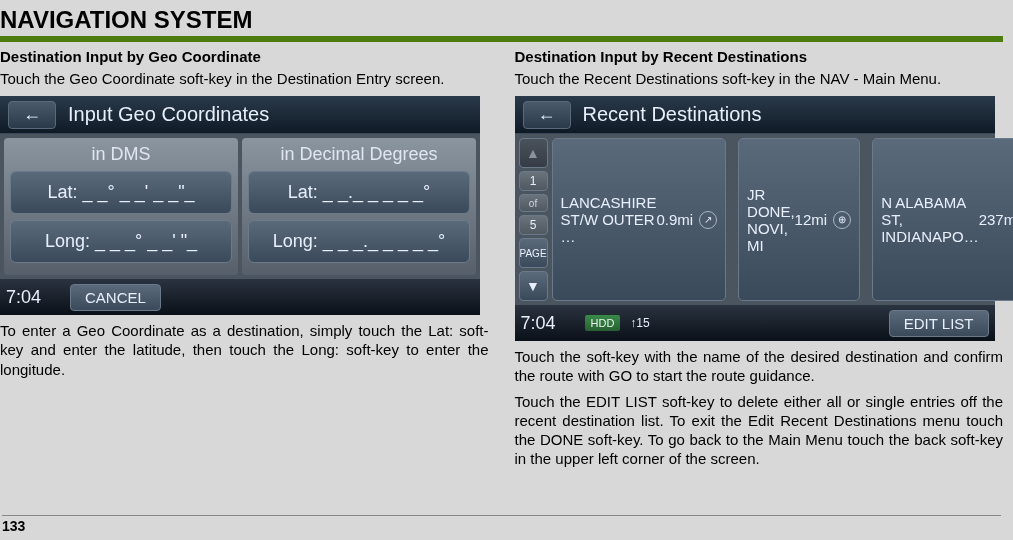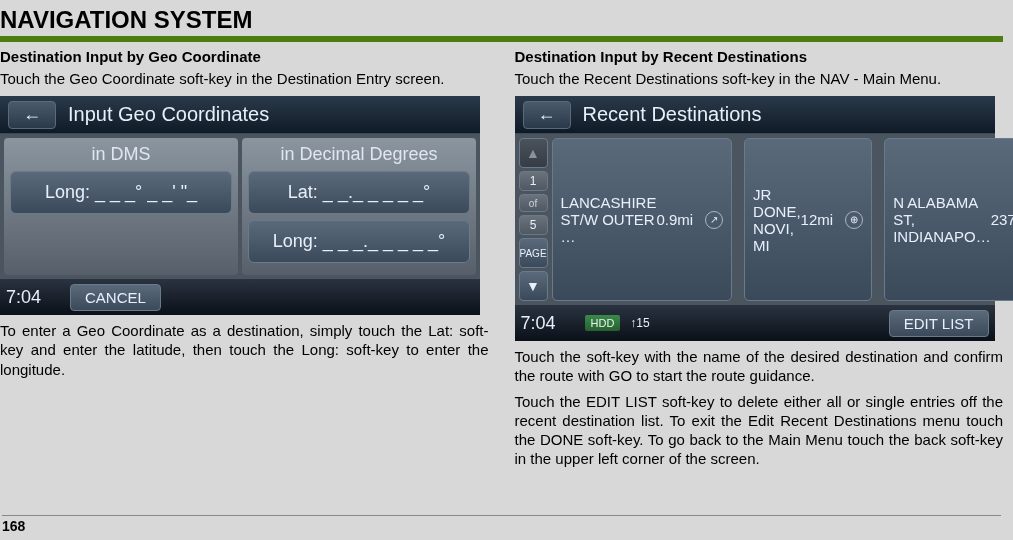--- a/index.html
+++ b/index.html
@@ -170,21 +170,21 @@
       display: flex;
       align-items: center;
       padding: 6px 8px;
       color: #e8effb;
       font-size: 15px;
     }
     .recent-item-name {
       flex: 1;
     }
     .recent-item-dist {
-      margin-right: 12px;
+      margin-right: 6px;
     }
     .recent-item-icon {
       width: 18px;
       height: 18px;
       border-radius: 50%;
       border: 1px solid #aab4c3;
       display: flex;
       align-items: center;
       justify-content: center;
       font-size: 10px;
@@ -230,20 +230,21 @@
         <div class="screen-inner">
           <div class="screen-header">
             <div class="back-btn">
               <span>←</span>
             </div>
             <div class="screen-header-title">Input Geo Coordinates</div>
           </div>
           <div class="geo-body">
             <div class="geo-col">
               <div class="geo-col-title">in DMS</div>
+              <div class="geo-field">Lat: _ _°  _ _'  _ _"_</div>
               <div class="geo-field">Long: _ _ _°  _ _'   "_</div>
             </div>
             <div class="geo-col">
               <div class="geo-col-title">in Decimal Degrees</div>
               <div class="geo-field">Lat: _ _._ _ _ _ _°</div>
               <div class="geo-field">Long: _ _ _._ _ _ _ _°</div>
             </div>
           </div>
           <div class="screen-footer">
             <div class="footer-time">7:04</div>
@@ -312,13 +313,13 @@
           </div>
         </div>
       </div>
 
       <div class="body-text">Touch the soft-key with the name of the desired destination and confirm the route with GO to start the route guidance.</div>
       <div class="body-text">Touch the EDIT LIST soft-key to delete either all or single entries off the recent destination list. To exit the Edit Recent Destinations menu touch the DONE soft-key. To go back to the Main Menu touch the back soft-key in the upper left corner of the screen.</div>
     </div>
   </div>
 </div>
 
-<div class="page-number">168</div>
+<div class="page-number">133</div>
 
 </body></html>

